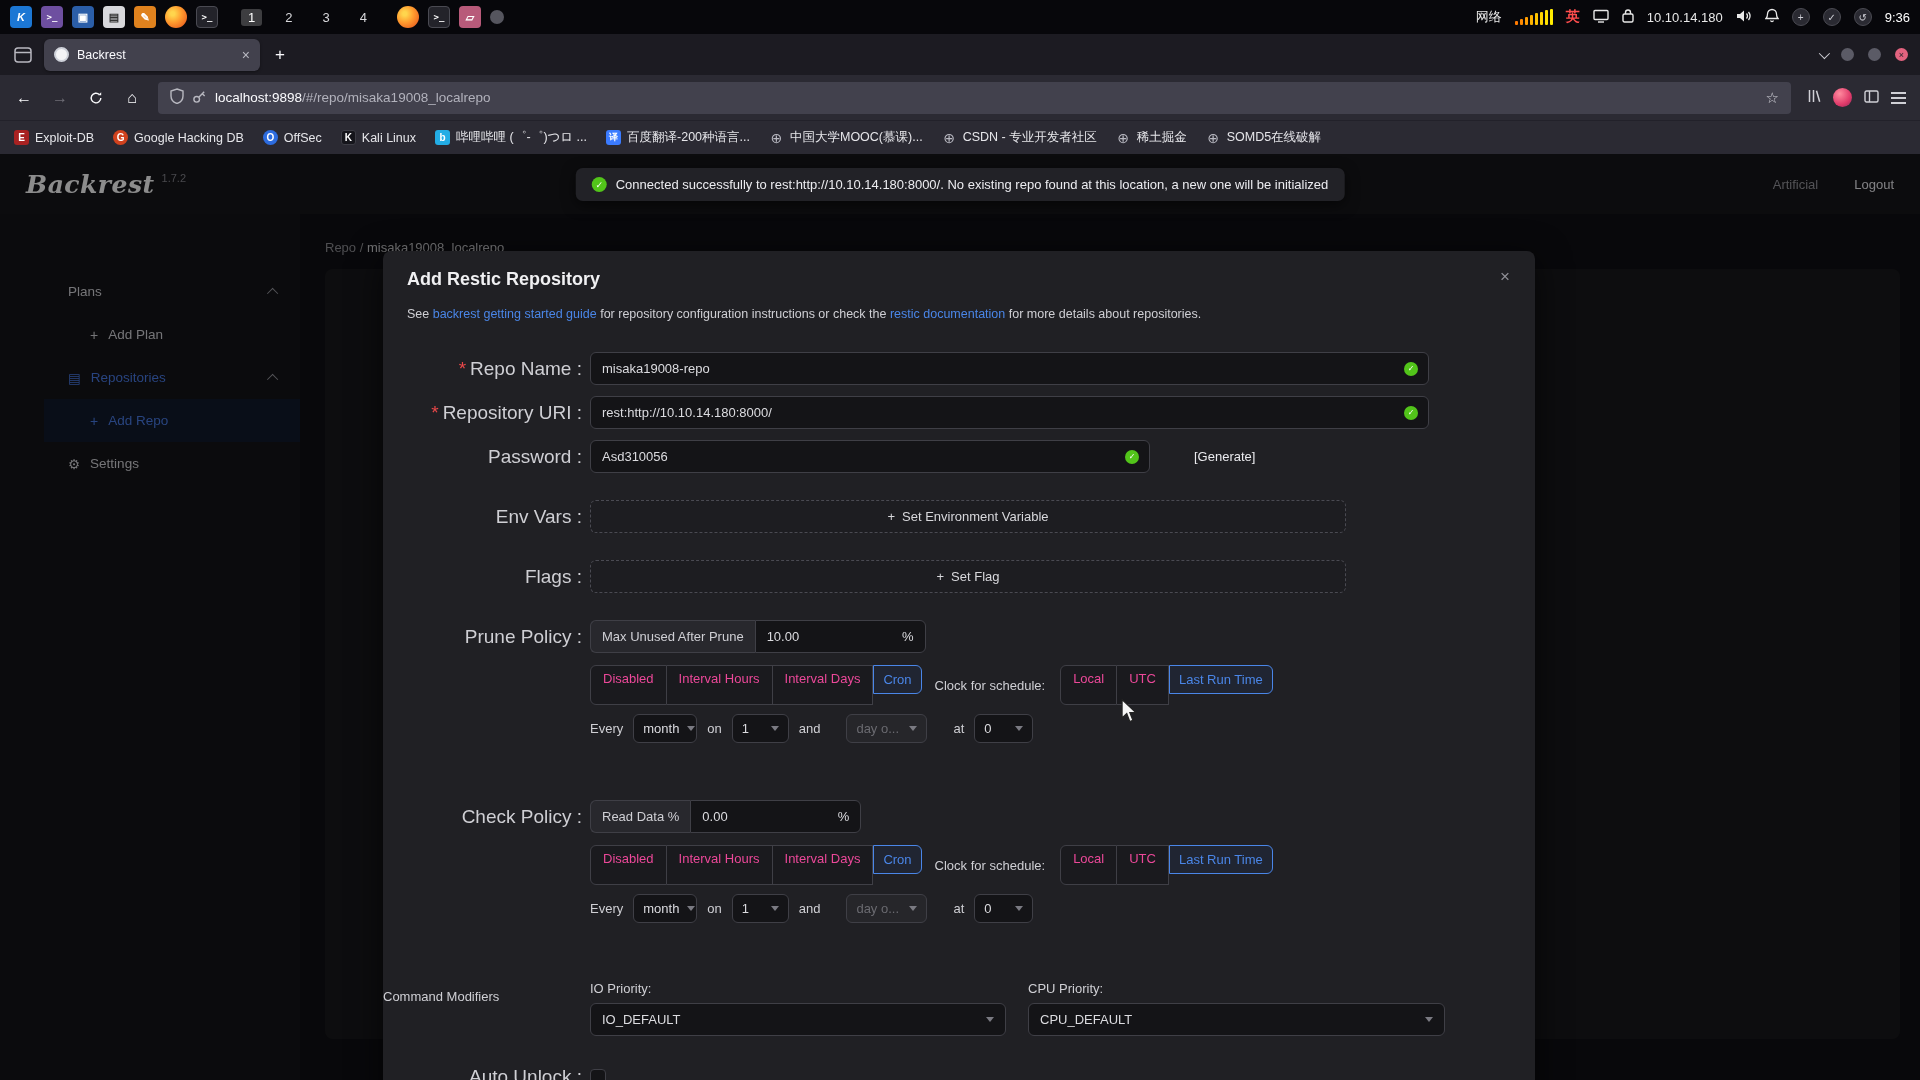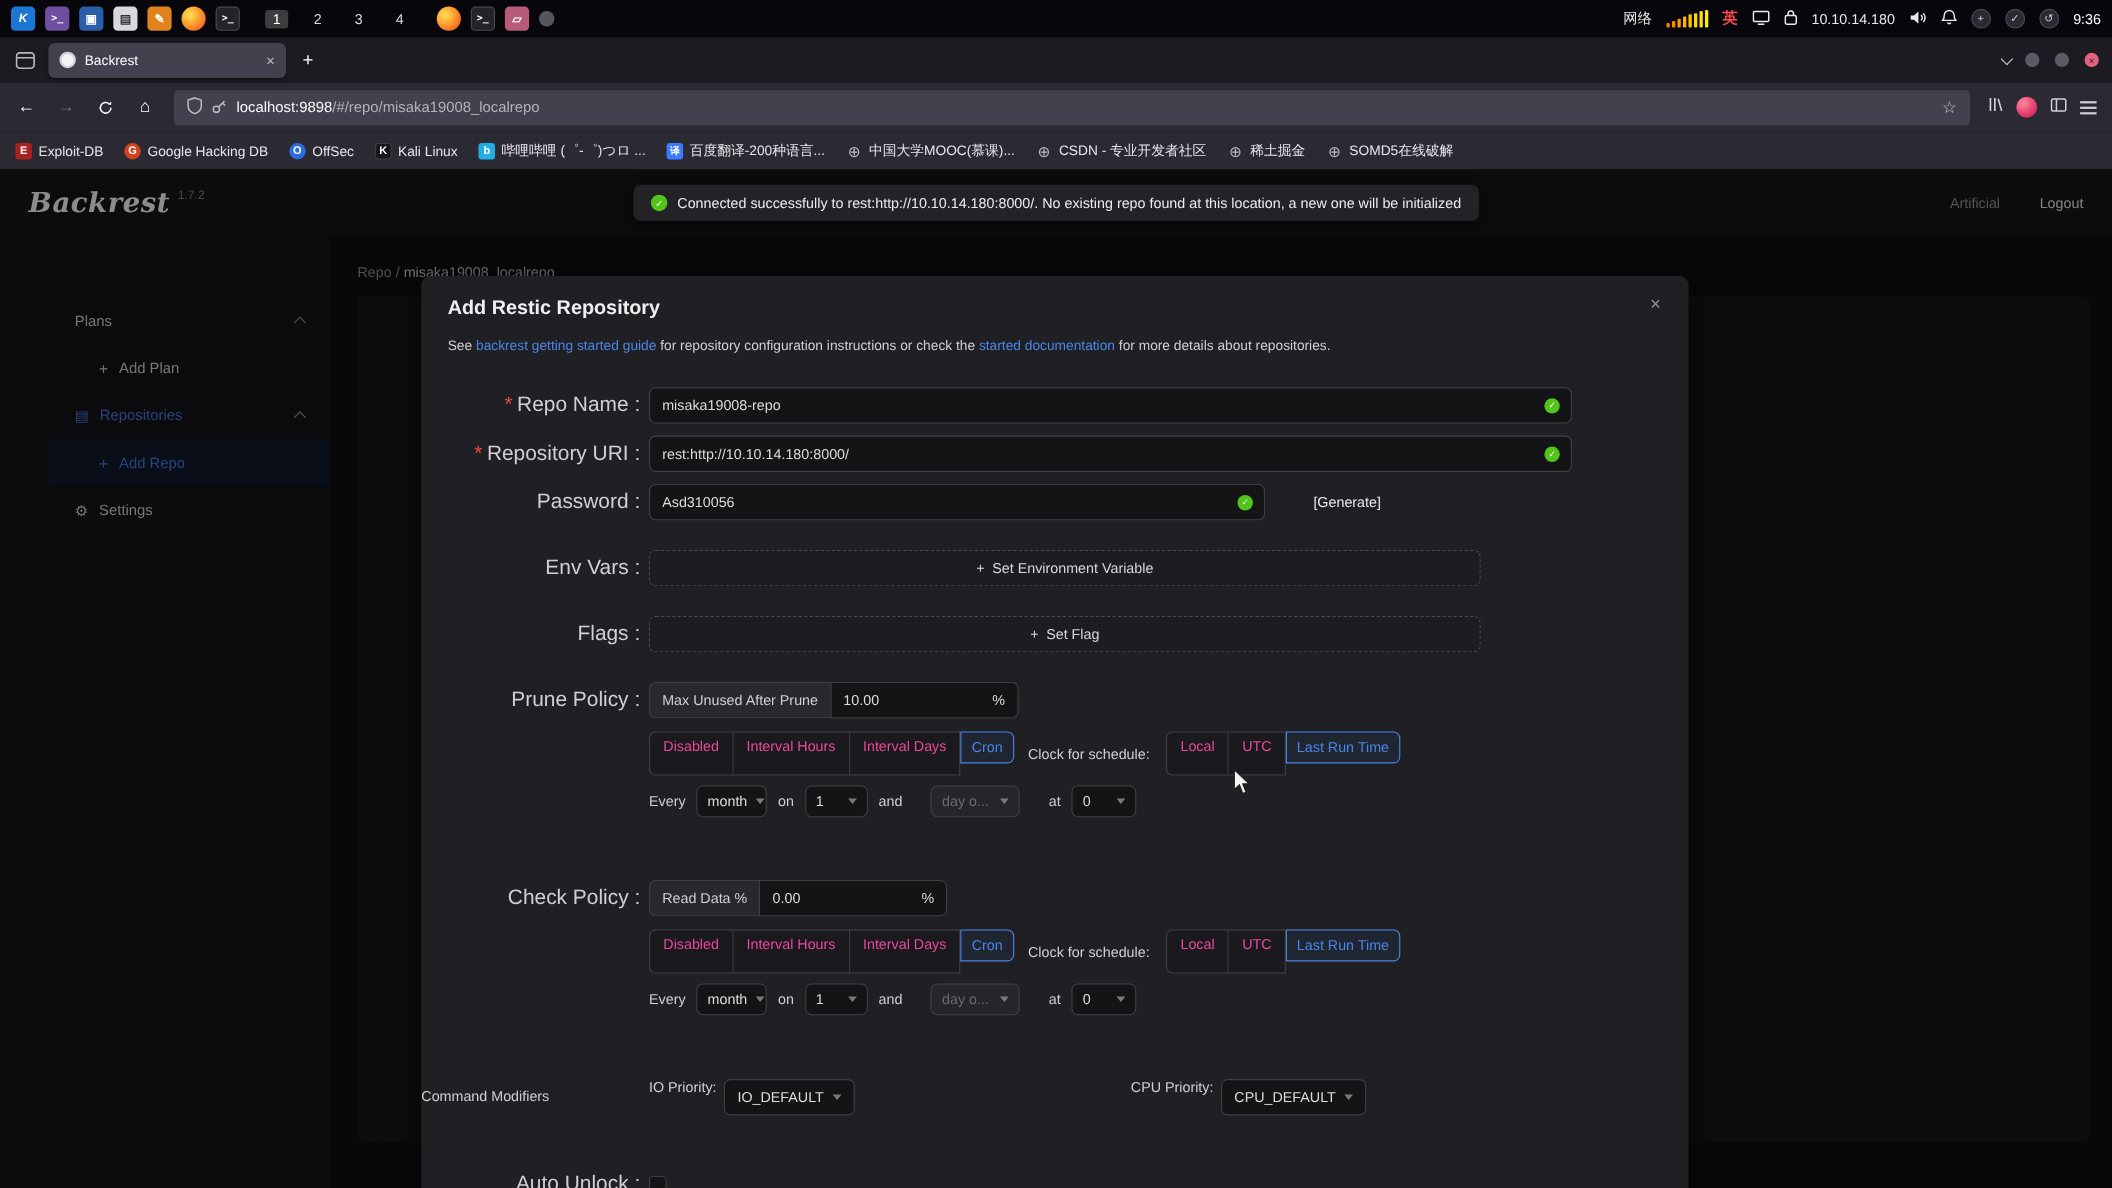--- a/index.html
+++ b/index.html
@@ -125,21 +125,21 @@
   .clock-label { margin:0 15px 0 13px; color:#cfcfd4; white-space:nowrap; }
 
   .sel { height:29px; border:1px solid #3f3f46; border-radius:6px; background:#141417; color:#dcdce0; display:flex; align-items:center; justify-content:space-between; padding:0 9px; font-size:13px; }
   .sel .car, .cmsel .car { width:0; height:0; border-left:4px solid transparent; border-right:4px solid transparent; border-top:5px solid #7a7a82; margin-left:8px; flex:none; }
   .sel.dis { background:#26262a; color:#6a6a70; }
   .ctext { color:#cfcfd4; }
 
   .cm-row { position:absolute; left:0; top:730px; width:100%; display:flex; align-items:flex-start; }
   .cm-label { width:199px; text-align:left; margin-top:8px; flex:none; color:#cfcfd4; }
   .cm-cols { margin-left:8px; display:flex; gap:22px; }
-  .cm-col { display:flex; flex-direction:row; gap:7px; }
+  .cm-col { display:flex; flex-direction:column; gap:7px; }
   .cm-col .cl { font-size:13px; color:#cfcfd4; }
   .cmsel { height:33px; border:1px solid #3f3f46; border-radius:6px; background:#141417; color:#dcdce0; display:flex; align-items:center; justify-content:space-between; padding:0 11px; }
 
   .checkbox { width:16px; height:16px; border:1px solid #3f3f46; border-radius:4px; background:#141417; }
 
   .cursor { position:absolute; left:1120px; top:699px; z-index:60; }
 </style>
 </head>
 <body>
 
@@ -350,21 +350,21 @@
 
     <div class="banner">
       <span class="okc">✓</span>
       <span>Connected successfully to rest:http://10.10.14.180:8000/. No existing repo found at this location, a new one will be initialized</span>
     </div>
 
     <div class="modal">
       <div class="m-title">Add Restic Repository</div>
       <div class="m-close">×</div>
       <div class="m-desc">
-        <span>See </span><a>backrest getting started guide</a><span> for repository configuration instructions or check the </span><a>started documentation</a><span> for more details about repositories.</span>
+        <span>See </span><a>backrest getting started guide</a><span> for repository configuration instructions or check the </span><a>restic documentation</a><span> for more details about repositories.</span>
       </div>
 
       <div class="frow" style="top:101px;">
         <div class="flabel"><span class="star">*</span><span>Repo Name :</span></div>
         <div class="fctrl">
           <div class="inp w-full">
               <span>misaka19008-repo</span>
               <span class="ok">✓</span>
             </div>
         </div>

